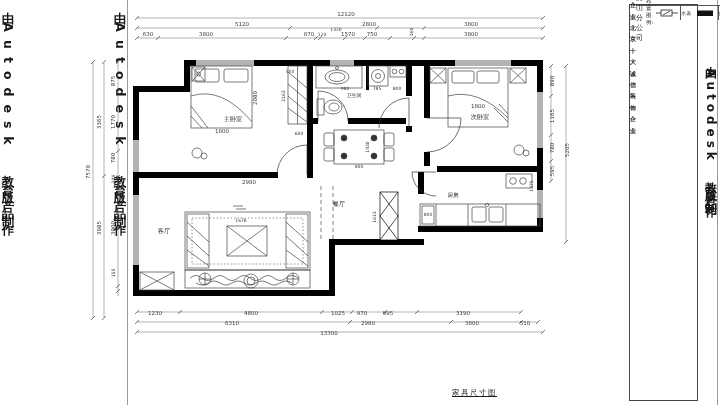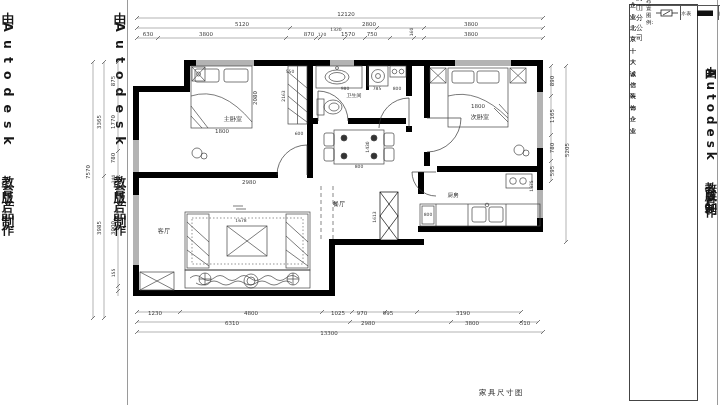--- a/index.html
+++ b/index.html
@@ -26,22 +26,22 @@
   .tb-company{height:36px;border-top:1px solid #555;display:flex;flex-direction:column;justify-content:center;
               align-items:center;font-size:4.5px;line-height:1.6;color:#333;text-align:center;}
   .tb-field{height:14px;border-top:1px solid #555;display:flex;align-items:center;justify-content:space-between;
             padding:0 2px;font-size:4.5px;}
   .tb-gap1{height:12px;border-top:1px solid #555;}
   .tb-gap2{height:24px;border-top:1px solid #555;}
   .tb-bottom{flex:1;border-top:1px solid #555;display:flex;}
   .tb-bottom .sc{width:22px;position:relative;}
   .tb-bottom .sc span{position:absolute;bottom:1px;left:1px;font-size:4.2px;color:#444;}
   .tb-bottom .bx{flex:1;border-left:1px solid #555;}
-  .drawing-title{position:absolute;left:452px;top:388px;width:72px;text-align:right;
-                 font-size:7.5px;letter-spacing:1.5px;color:#1d1d1d;}
+  .drawing-title{position:absolute;left:452px;top:388px;width:72px;text-align:left;
+                 font-size:7.5px;letter-spacing:1.5px;color:#1d1d1d;text-decoration:underline;}
 </style>
 </head>
 <body>
 
 <div id="sheet">
 
   <div class="wm" style="left:-1px;top:2px;">由 Autodesk 教育版产品制作</div>
   <div class="wm" style="left:111px;top:2px;">由 Autodesk 教育版产品制作</div>
   <div class="wm" style="left:702px;top:56px;letter-spacing:4px;font-size:12px;">由 Autodesk 教育版产品制作</div>
 

